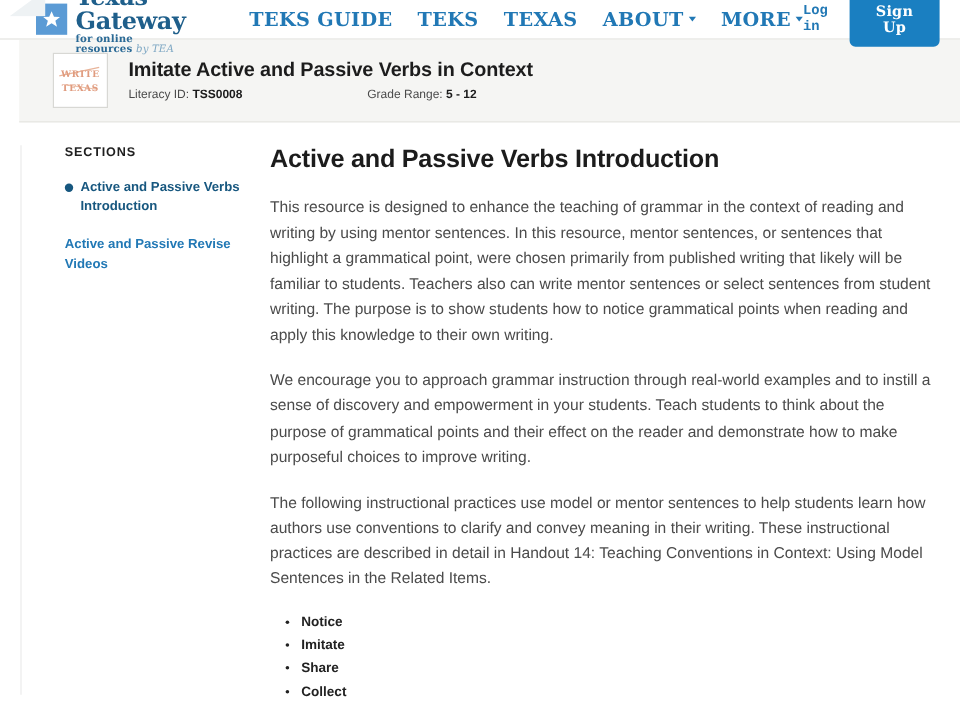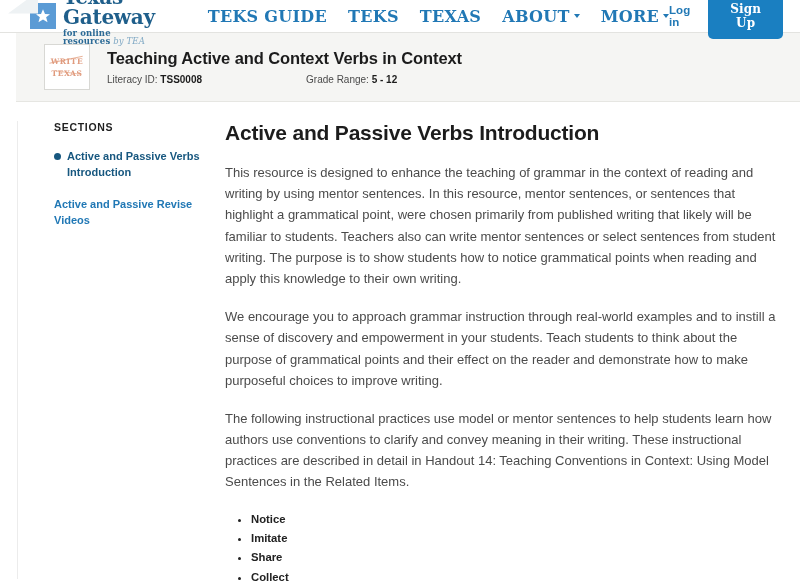--- a/index.html
+++ b/index.html
@@ -89,21 +89,21 @@
     display: inline-block;
   }
   .nav-right {
     display: flex;
     align-items: center;
     margin-left: auto;
     margin-right: 22px;
     gap: 18px;
   }
   .login-link {
-    font-family: Liberation Sans, sans-serif;
+    font-family: Liberation Mono, monospace;
     font-size: 11.5px;
     font-weight: bold;
     color: #2178b5;
     text-decoration: none;
     cursor: pointer;
   }
   .signup-btn {
     background: #1a7fc1;
     color: #ffffff;
     font-family: "DejaVu Serif", serif;
@@ -296,21 +296,21 @@
 </div>
 
 <div class="resource-band">
   <div class="thumb">
     <div class="thumb-scribble"></div>
     <div class="thumb-scribble2"></div>
     <span class="thumb-l1">WRITE</span>
     <span class="thumb-l2">TEXAS</span>
   </div>
   <div class="res-info">
-    <h2 class="res-title">Teaching Active and Context Verbs in Context</h2>
+    <h2 class="res-title">Imitate Active and Passive Verbs in Context</h2>
     <div class="res-meta">
       <span class="meta-item"><span>Literacy ID:</span>
         <b>TSS0008</b></span>
       <span class="meta-item grade"><span>Grade Range:</span>
         <b>5 - 12</b></span>
     </div>
   </div>
 </div>
 
 <div class="page-wrap">

